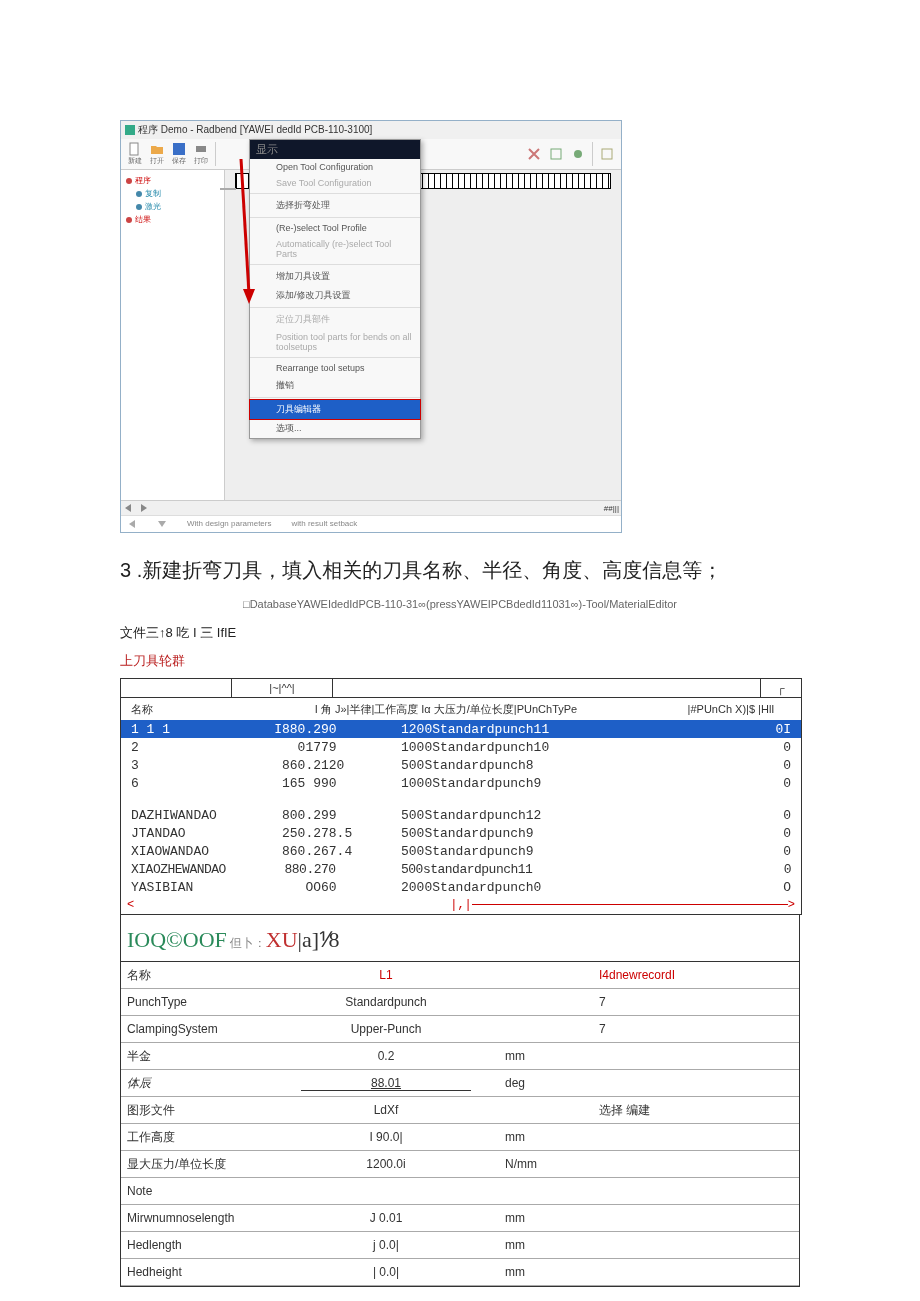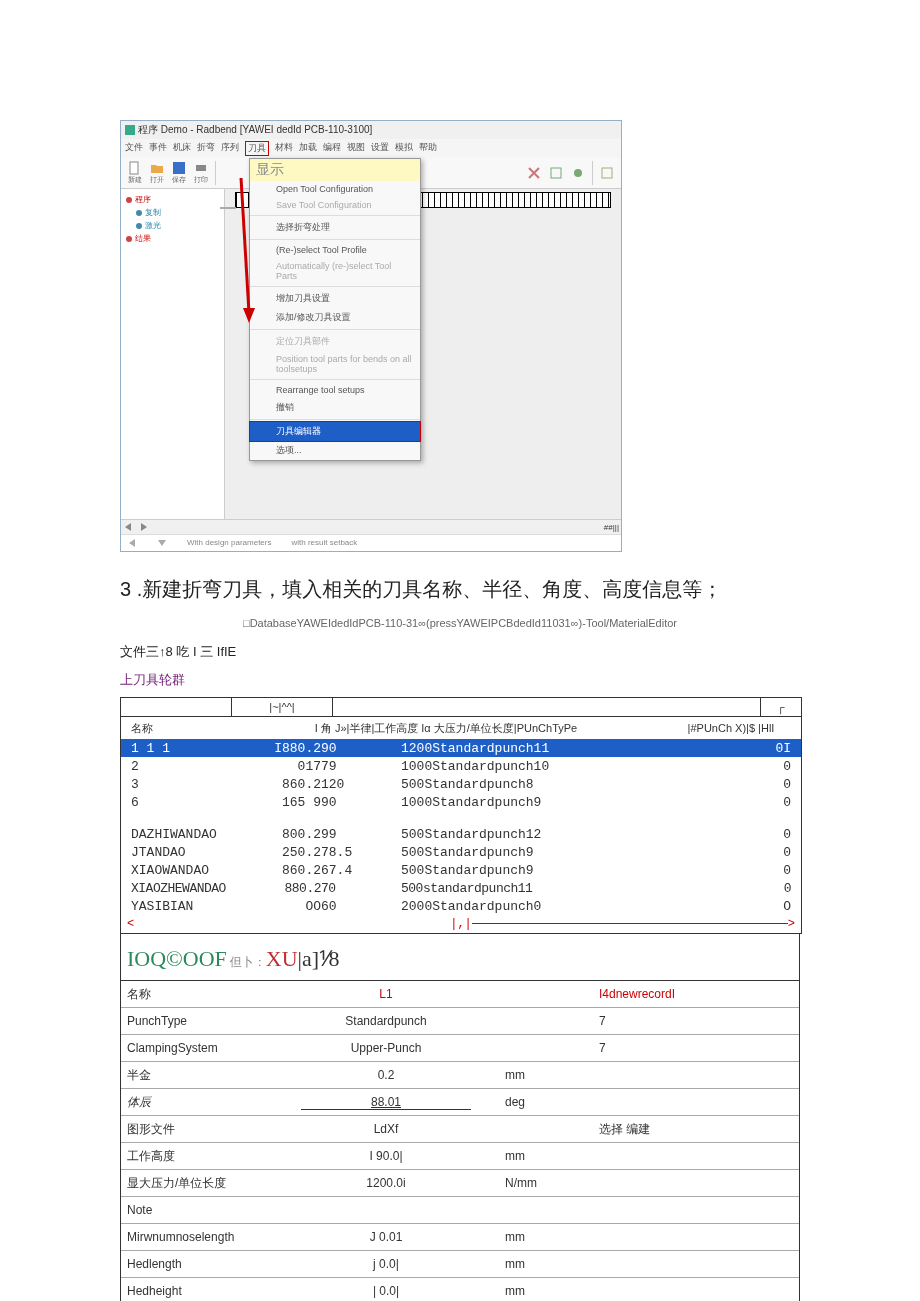--- a/index.html
+++ b/index.html
@@ -14,33 +14,33 @@
 .ss-ico svg{width:14px;height:14px}
 .ss-sep{width:1px;height:24px;background:#ccc;margin:0 2px}
 .ss-body{display:flex;height:330px;position:relative}
 .ss-tree{width:95px;background:#fff;border-right:1px solid #ccc;padding:4px;font-size:9px}
 .ss-tree-item{display:flex;align-items:center;gap:2px;padding:1px 0;font-size:8px}
 .ss-tree-item svg{width:8px;height:8px}
 .ss-canvas{flex:1;background:#3a8a8a;position:relative;margin:18px 10px 10px 10px}
 .ruler-h{position:absolute;top:-15px;left:0;right:0;height:14px;background:repeating-linear-gradient(90deg,#000 0 1px,#fff 1px 6px);border:1px solid #000}
 .ruler-v{position:absolute;left:-15px;top:0;bottom:0;width:14px;background:#e8e8e8;border:1px solid #aaa}
 .dropdown{position:absolute;top:0;left:128px;width:170px;background:#f8f8f8;border:1px solid #999;box-shadow:2px 2px 5px rgba(0,0,0,.3);font-size:9px;z-index:10}
-.dropdown .dd-h{background:#fef9c3;padding:2px 6px;font-size:14px;color:#888}
+.dropdown .dd-h{background:#0f172a;padding:2px 6px;font-size:11px;color:#888}
 .dropdown .dd-item{padding:3px 8px 3px 26px;color:#555;position:relative}
 .dropdown .dd-item.disabled{color:#aaa}
 .dropdown .dd-item.sel{background:#1e5fc7;color:#fff;border:1px solid #c00;margin:-1px}
 .dropdown hr{margin:2px 0;border:none;border-top:1px solid #ddd}
 .arrow{position:absolute;left:110px;top:20px;z-index:11}
 .ss-statbar{background:#f0f0f0;border-top:1px solid #ccc;padding:2px;display:flex;align-items:center;gap:6px;font-size:8px}
 .ss-under{background:#fff;border-top:1px solid #ddd;padding:3px 6px;display:flex;gap:20px;font-size:8px;color:#888}
 h2{font-size:20px;font-weight:normal;margin:24px 0 14px 0;color:#222}
 h2 b{font-weight:normal}
 .subhead{font-size:11px;color:#666;text-align:center;margin:0 0 14px 0}
 .line2{font-size:13px;color:#222;margin:14px 0 10px 0}
-.link{color:#701a75;font-size:13px;margin:0 0 8px 0}
+.link{color:#b91c1c;font-size:13px;margin:0 0 8px 0}
 .table-wrap{border:1px solid #333;width:100%}
 .thead-bar{height:18px;border-bottom:1px solid #333;display:flex}
 .thead-bar .cell{border-right:1px solid #333;display:flex;align-items:center;justify-content:center;font-size:11px}
 .thead2{display:flex;font-size:11px;height:22px;align-items:center}
 .thead2 .cname{width:90px;padding-left:10px}
 .thead2 .cmid{flex:1;text-align:center}
 .thead2 .cend{width:120px;text-align:center;padding-right:10px}
 .trow{display:flex;font-family:"Courier New",monospace;font-size:13px;height:18px;align-items:center}
 .trow .c1{width:130px;padding-left:10px}
 .trow .c2{width:60px;text-align:right}
@@ -71,35 +71,20 @@
 
 <div class="page">
 
   <div class="screenshot">
     <div class="ss-title">
       <svg viewBox="0 0 10 10">
           <rect width="10" height="10" fill="#3a8"></rect>
         </svg>
       <span>程序 Demo - Radbend [YAWEI dedId PCB-110-3100]</span>
     </div>
-    <div class="ss-menu">
-      <span>文件</span>
-      <span>事件</span>
-      <span>机床</span>
-      <span>折弯</span>
-      <span>序列</span>
-      <span class="hi">刀具</span>
-      <span>材料</span>
-      <span>加载</span>
-      <span>编程</span>
-      <span>视图</span>
-      <span>设置</span>
-      <span>模拟</span>
-      <span>帮助</span>
-    </div>
     <div class="ss-tb">
       <div class="ss-ico">
           <svg viewBox="0 0 14 14">
             <rect x="2" y="1" width="8" height="12" fill="#fff" stroke="#888"></rect>
           </svg>
           <span>新建</span>
         </div>
       <div class="ss-ico">
           <svg viewBox="0 0 14 14">
             <path d="M1 4h5l1 1h6v7H1z" fill="#eca94a"></path>

